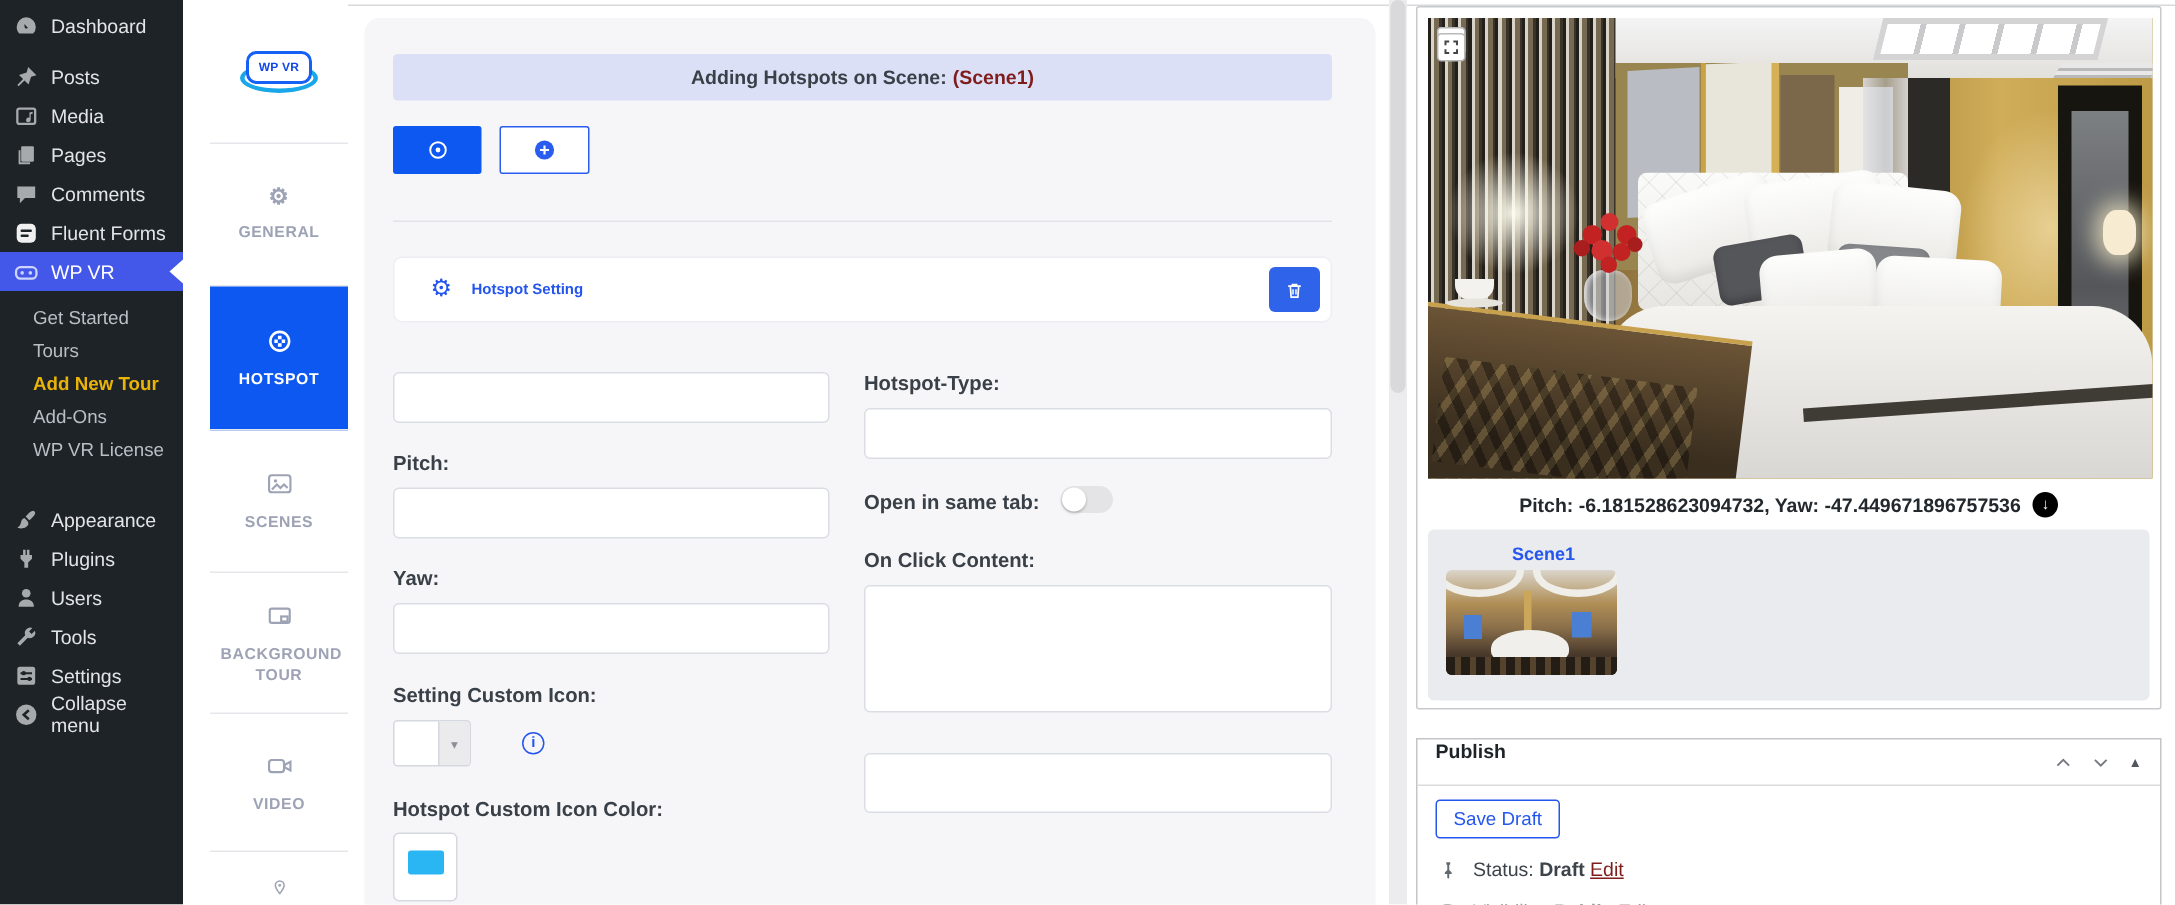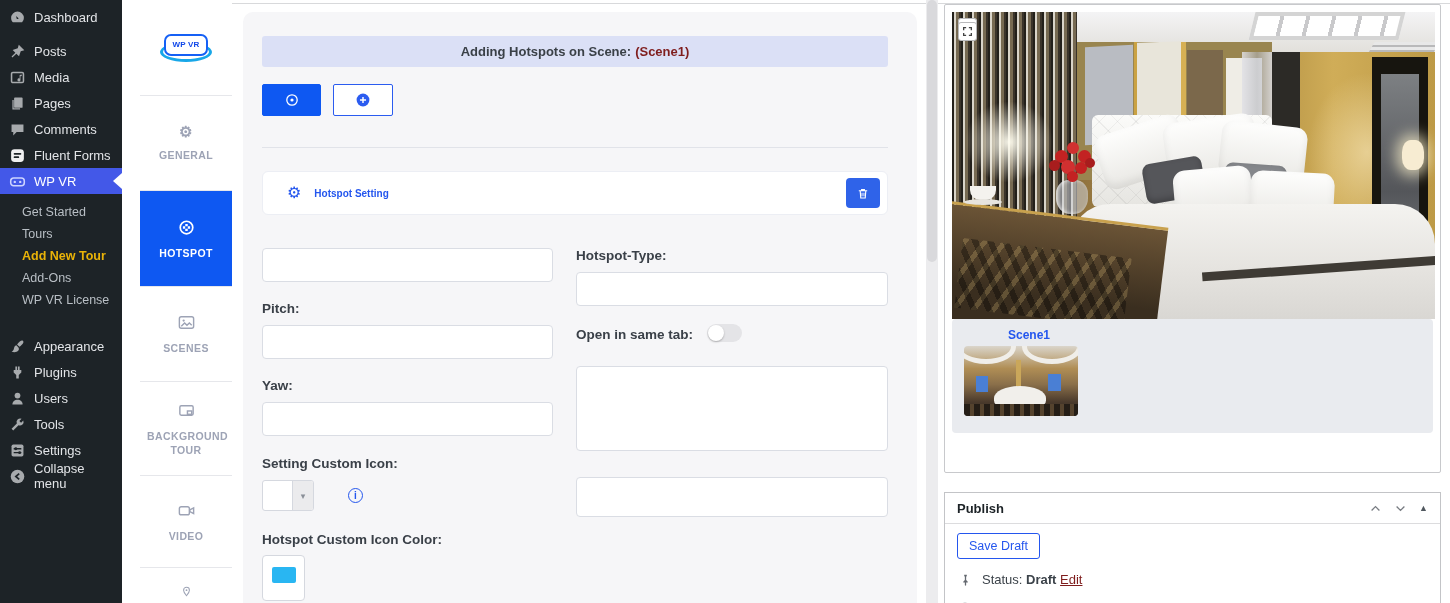--- a/index.html
+++ b/index.html
@@ -162,21 +162,21 @@
   .st-arc2{left:58px;top:-16px;width:60px;height:34px;border-radius:50%;border:5px solid #f0eee9;box-sizing:border-box;}
   .st-blue1{left:12px;top:30px;width:12px;height:16px;background:#4a7fd4;}
   .st-blue2{left:84px;top:28px;width:13px;height:17px;background:#4a7fd4;}
   .st-bed{left:30px;top:40px;width:52px;height:24px;background:#f1efeb;border-radius:50% 50% 40% 40%;}
   .st-col{left:52px;top:14px;width:5px;height:30px;background:#caa75a;}
   .st-floor{left:0;top:58px;width:114px;height:12px;background:
       repeating-linear-gradient(90deg,#241d16 0 6px,#55432e 6px 10px);}
   
   .publish-box{position:absolute;left:944px;top:492px;width:497px;height:118px;background:#fff;
                border:1px solid #c3c4c7;box-sizing:border-box;z-index:3;}
-  .pub-head{height:30px;display:flex;align-items:center;padding:0 12px;border-bottom:1px solid #dcdcde;}
+  .pub-head{height:30px;display:flex;padding:0 12px;border-bottom:1px solid #dcdcde;}
   .pub-title{font-size:13px;font-weight:bold;color:#1d2327;}
   .pub-ctrls{margin-left:auto;display:flex;align-items:center;gap:12px;color:#787c82;}
   .pub-ctrls .tri{font-size:9px;color:#50575e;cursor:pointer;}
   .pub-body{padding:9px 12px;}
   .save-draft{font-size:12.5px;color:#2456ee;border:1px solid #2456ee;background:#fff;border-radius:3px;
               padding:5px 11px;cursor:pointer;font-family:"Liberation Sans",sans-serif;}
   .pub-row{margin-top:13px;display:flex;align-items:center;gap:9px;font-size:13px;color:#3c434a;}
   .pub-row .pico{width:16px;display:flex;justify-content:center;color:#646970;}
   .pub-row b{font-weight:bold;}
   .edit-link{color:#7f1d1d;text-decoration:underline;cursor:pointer;}
@@ -441,20 +441,21 @@
 
       <input class="f-input" style="margin-bottom: 18px;">
 
       <div class="same-tab-row">
         <label class="f-label">Open in same tab:</label>
         <span class="toggle">
             <span class="knob"></span>
           </span>
       </div>
 
+      <label class="f-label">On Click Content:</label>
       <textarea class="f-area" style="height: 85px; margin-bottom: 22px;"></textarea>
 
       <textarea class="f-area" style="height: 40px;"></textarea>
     </div>
   </div>
 </main>
 
 <div class="scrollbar">
   <div class="thumb"></div>
 </div>
@@ -513,20 +514,24 @@
       <div class="vrc-btn vrc-fs">
         <span>
           <svg width="11" height="11" viewBox="0 0 20 20">
               <path d="M3 7.5V3h4.5M12.5 3H17v4.5M17 12.5V17h-4.5M7.5 17H3v-4.5" fill="none" stroke="#444" stroke-width="2.4"></path>
             </svg>
         </span>
       </div>
     </div>
   </div>
 
+  <div class="coords-row">
+    <span>Pitch: -6.181528623094732, Yaw: -47.449671896757536</span>
+    <span class="down-btn">↓</span>
+  </div>
 
   <div class="scene-strip">
     <span class="scene-name">Scene1</span>
     <div class="scene-thumb">
       <i class="st-arc1"></i>
       <i class="st-arc2"></i>
       <i class="st-col"></i>
       <i class="st-blue1"></i>
       <i class="st-blue2"></i>
       <i class="st-bed"></i>

